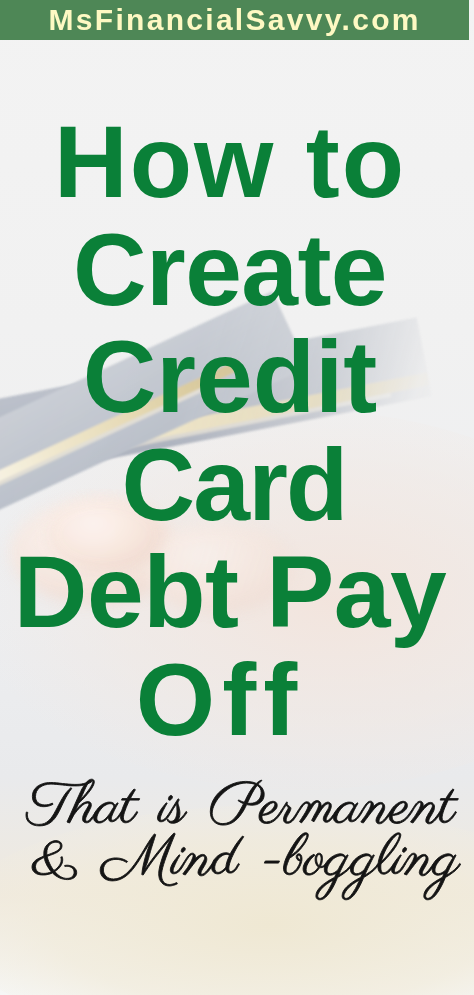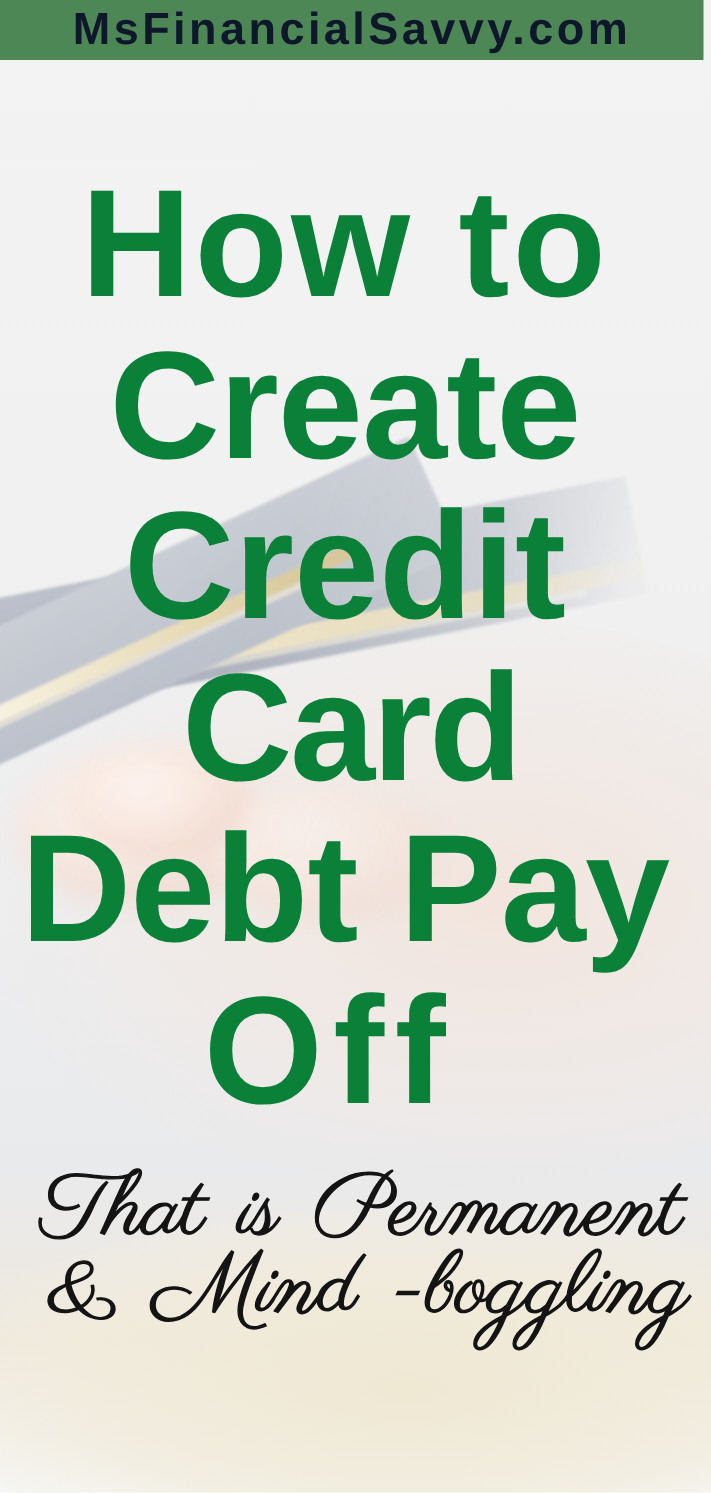--- a/index.html
+++ b/index.html
@@ -2,21 +2,21 @@
 <html><head>
 <meta charset="utf-8">
 <style>
   html,body{margin:0;padding:0;background:#fff;}
   body{width:474px;height:995px;overflow:hidden;
        font-family:"Liberation Sans",sans-serif;-webkit-font-smoothing:antialiased;}
   .pin{position:relative;width:474px;height:995px;background:#f2f2f2;overflow:hidden;}
   .photo{position:absolute;left:0;top:0;width:474px;height:995px;z-index:5;display:block;}
   .banner{position:absolute;left:0;top:0;width:469px;height:40px;background:#4e8756;
           z-index:40;}
-  .banner-text{position:absolute;left:48.5px;top:3px;color:#0f172a;font-size:30px;font-weight:bold;
+  .banner-text{position:absolute;left:48.5px;top:3px;color:#fef9c3;font-size:30px;font-weight:bold;
                letter-spacing:2.3px;line-height:34px;white-space:nowrap;}
   .title{position:absolute;left:-7px;top:109.3px;width:474px;z-index:30;text-align:center;
          color:#0a8038;font-weight:bold;font-size:102px;line-height:107.5px;}
   .title div{white-space:nowrap;}
   .t0{letter-spacing:2px}
   .t1{letter-spacing:-0.6px}
   .t2{letter-spacing:0px}
   .t3{letter-spacing:-1.8px;transform:translateX(4px)}
   .t4{letter-spacing:-0.5px}
   .t5{letter-spacing:7px;transform:translateX(-10px)}

